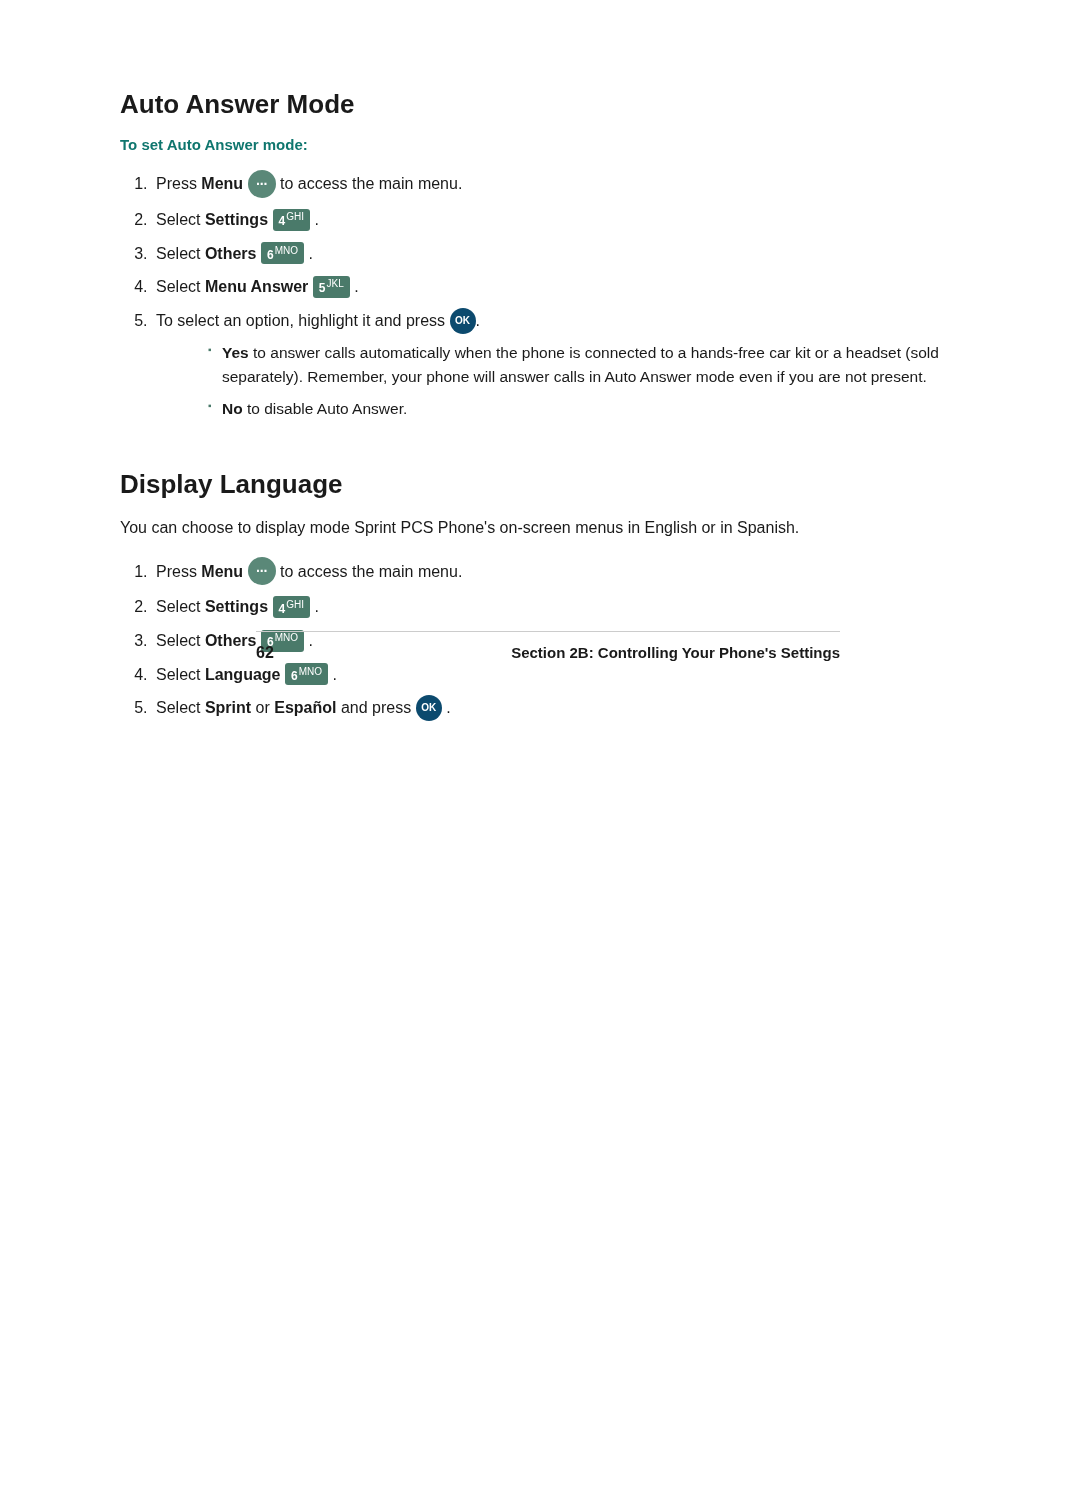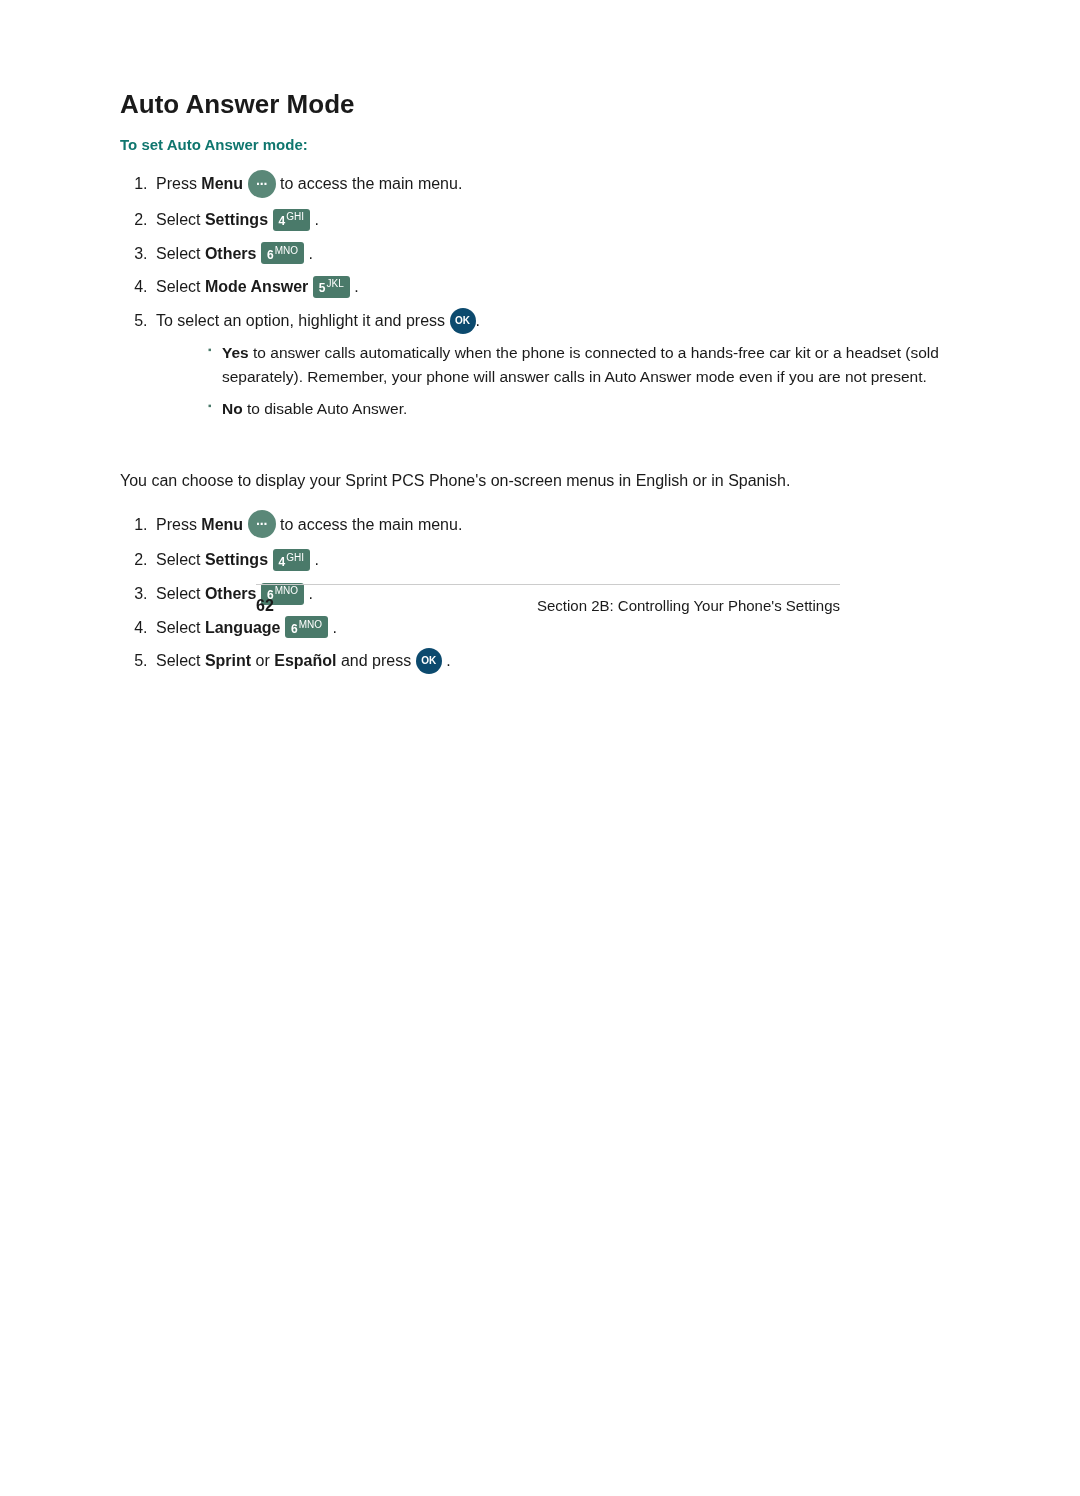--- a/index.html
+++ b/index.html
@@ -102,21 +102,21 @@
     }
 
     .footer-page {
       font-size: 16px;
       font-weight: 700;
       color: #1a1a1a;
     }
 
     .footer-title {
       font-size: 15px;
-      font-weight: 400;
+      font-weight: 700;
       color: #1a1a1a;
       text-align: right;
     }
 
     
     .menu-btn {
       display: inline-flex;
       align-items: center;
       justify-content: center;
       width: 28px;
@@ -226,21 +226,21 @@
           Select <span class="bold">Others</span>
           <span class="num-btn">
             <span class="num-btn-inner">6<span class="sub">MNO</span></span>
           </span>
           <span>.</span>
         </span>
       </li>
 
       <li>
         <span class="step-text">
-          Select <span class="bold">Mode Answer</span>
+          Select <span class="bold">Menu Answer</span>
           <span class="num-btn">
             <span class="num-btn-inner">5<span class="sub">JKL</span></span>
           </span>
           <span>.</span>
         </span>
       </li>
 
       <li>
         <span class="step-text">
           To select an option, highlight it and press
@@ -257,22 +257,23 @@
           <li>
             <span class="bold">No</span>
             <span> to disable Auto Answer.</span>
           </li>
         </ul>
       </li>
     </ol>
   </div>
 
   <div class="section">
-
-    <p class="section-intro">You can choose to display your Sprint PCS Phone's on-screen menus in English or in Spanish.</p>
+    <h2>Display Language</h2>
+
+    <p class="section-intro">You can choose to display mode Sprint PCS Phone's on-screen menus in English or in Spanish.</p>
 
 
     <ol>
 
       <li>
         <span class="step-text">
           Press <span class="bold">Menu</span>
           <span class="menu-btn"></span>
           <span> to access the main menu.</span>
         </span>

